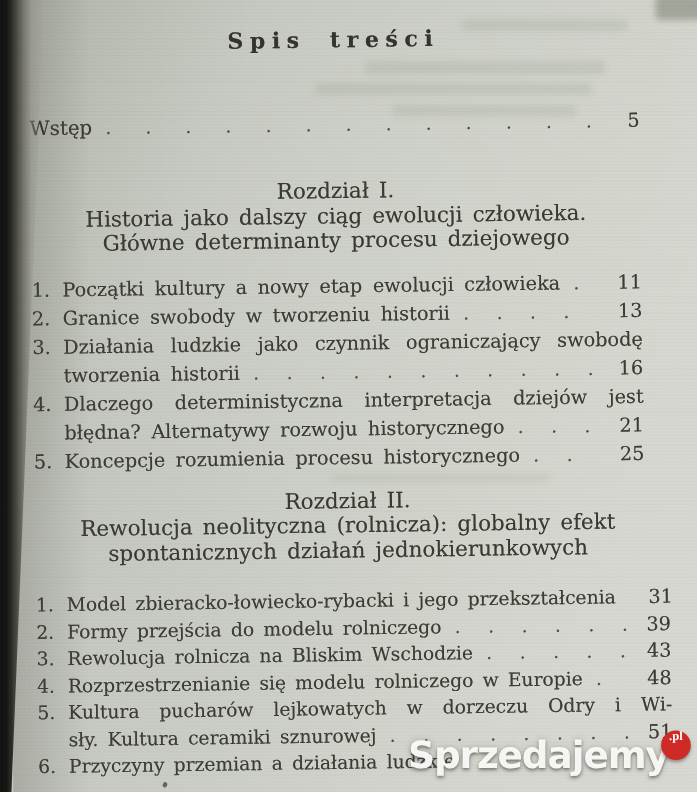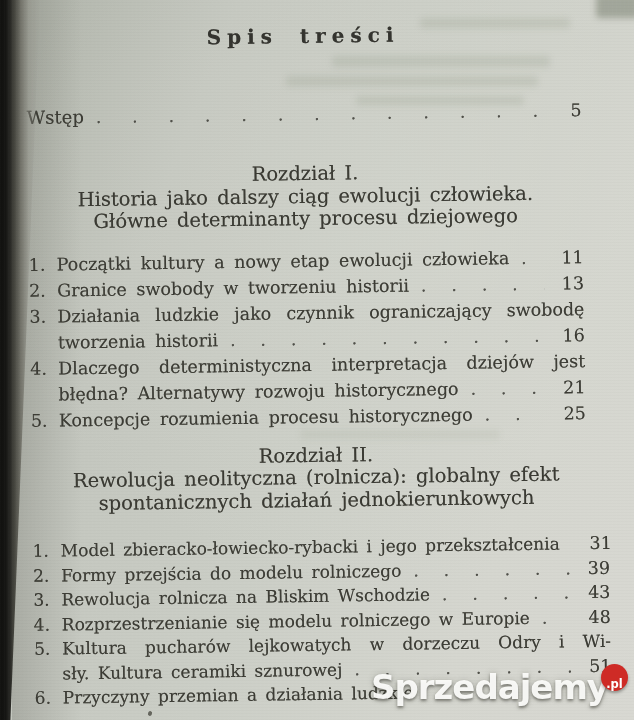--- a/index.html
+++ b/index.html
@@ -112,23 +112,24 @@
     font-family: "DejaVu Sans", "Liberation Sans", sans-serif;
   }
   .wm-text {
     font-size: 34px; font-weight: bold; letter-spacing: -1px;
     color: rgba(252,252,250,0.95);
     text-shadow: 0 2px 3px rgba(55,55,48,0.55), 0 0 6px rgba(90,90,80,0.25);
   }
   .wm-badge {
     width: 27px; height: 27px; border-radius: 50%;
     background: #ce2b26;
-    display: flex; align-items: flex-end; justify-content: center;
+    display: flex; align-items: flex-start; justify-content: center;
     margin-left: -7px; transform: translateY(-10px);
     box-shadow: 0 2px 3px rgba(40,40,35,0.4);
+    font-family: Liberation Serif, serif;
   }
   .wm-badge span {
     color: #fff; font-size: 11.5px; font-weight: bold; letter-spacing: 0;
   }
 </style>
 </head>
 <body>
 
 <div class="photo">
 

